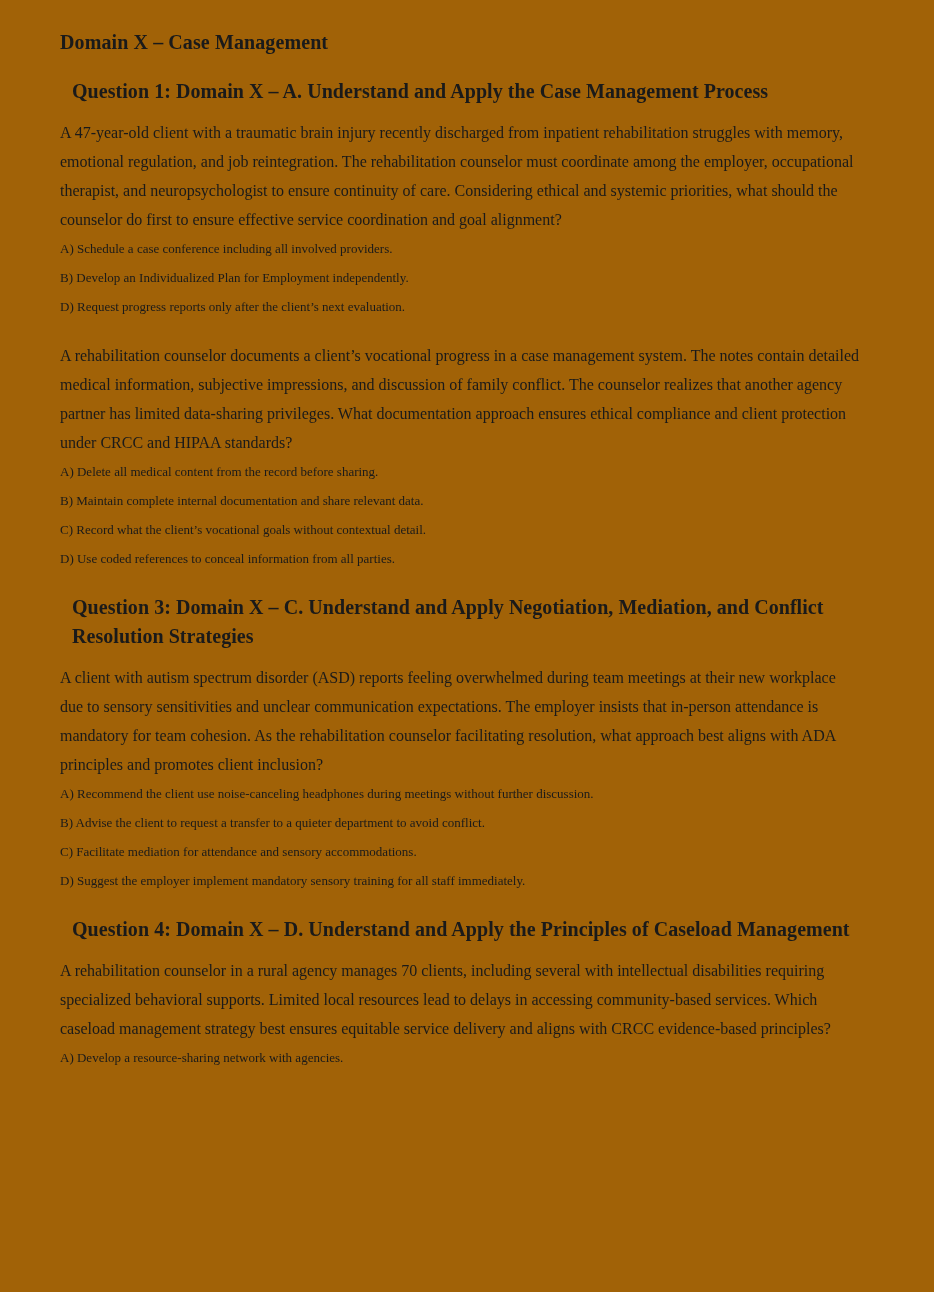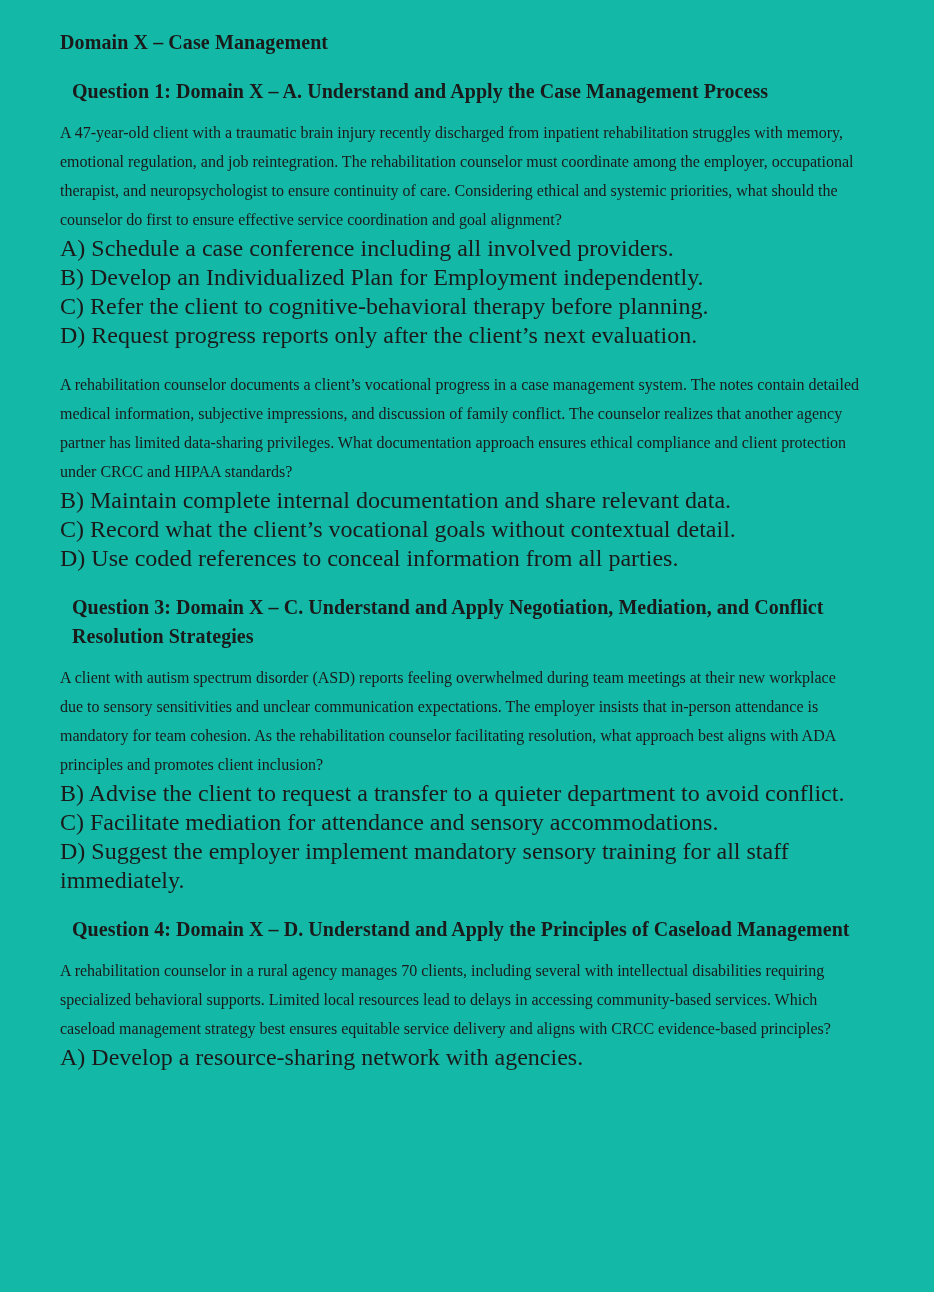--- a/index.html
+++ b/index.html
@@ -13,21 +13,21 @@
     font-family: "Liberation Serif", "DejaVu Serif", serif;
     color: #1a1a1a;
     -webkit-font-smoothing: antialiased;
   }
   .page {
     position: relative;
     width: 934px;
     height: 1292px;
     box-sizing: border-box;
     padding: 28px 72px 0 60px;
-    background: #14b8a6;
+    background: #a16207;
     overflow: hidden;
   }
   .doc-title {
     font-size: 20px;
     font-weight: bold;
     line-height: 29px;
     margin: 0 0 20px 0;
     letter-spacing: 0.1px;
   }
   .qblock {
@@ -48,57 +48,58 @@
     line-height: 29px;
     margin: 0;
     text-align: left;
   }
   .q-options {
     margin: 0;
     padding: 0;
     list-style: none;
   }
   .q-options li {
-    font-size: 24px;
+    font-size: 13px;
     line-height: 29px;
     margin: 0;
     padding: 0;
   }
 </style>
 </head>
 <body>
 
 <div class="page">
 
   <h1 class="doc-title">Domain X – Case Management</h1>
 
   <section class="qblock">
     <h2 class="q-heading">Question 1: Domain X – A. Understand and Apply the Case Management Process</h2>
     <p class="q-stem">A 47-year-old client with a traumatic brain injury recently discharged from inpatient rehabilitation struggles with memory, emotional regulation, and job reintegration. The rehabilitation counselor must coordinate among the employer, occupational therapist, and neuropsychologist to ensure continuity of care. Considering ethical and systemic priorities, what should the counselor do first to ensure effective service coordination and goal alignment?</p>
     <ul class="q-options">
       <li>A) Schedule a case conference including all involved providers.</li>
       <li>B) Develop an Individualized Plan for Employment independently.</li>
-      <li>C) Refer the client to cognitive-behavioral therapy before planning.</li>
       <li>D) Request progress reports only after the client’s next evaluation.</li>
     </ul>
   </section>
 
   <section class="qblock">
     <p class="q-stem">A rehabilitation counselor documents a client’s vocational progress in a case management system. The notes contain detailed medical information, subjective impressions, and discussion of family conflict. The counselor realizes that another agency partner has limited data-sharing privileges. What documentation approach ensures ethical compliance and client protection under CRCC and HIPAA standards?</p>
     <ul class="q-options">
+      <li>A) Delete all medical content from the record before sharing.</li>
       <li>B) Maintain complete internal documentation and share relevant data.</li>
       <li>C) Record what the client’s vocational goals without contextual detail.</li>
       <li>D) Use coded references to conceal information from all parties.</li>
     </ul>
   </section>
 
   <section class="qblock">
     <h2 class="q-heading">Question 3: Domain X – C. Understand and Apply Negotiation, Mediation, and Conflict Resolution Strategies</h2>
     <p class="q-stem">A client with autism spectrum disorder (ASD) reports feeling overwhelmed during team meetings at their new workplace due to sensory sensitivities and unclear communication expectations. The employer insists that in-person attendance is mandatory for team cohesion. As the rehabilitation counselor facilitating resolution, what approach best aligns with ADA principles and promotes client inclusion?</p>
     <ul class="q-options">
+      <li>A) Recommend the client use noise-canceling headphones during meetings without further discussion.</li>
       <li>B) Advise the client to request a transfer to a quieter department to avoid conflict.</li>
       <li>C) Facilitate mediation for attendance and sensory accommodations.</li>
       <li>D) Suggest the employer implement mandatory sensory training for all staff immediately.</li>
     </ul>
   </section>
 
   <section class="qblock">
     <h2 class="q-heading">Question 4: Domain X – D. Understand and Apply the Principles of Caseload Management</h2>
     <p class="q-stem">A rehabilitation counselor in a rural agency manages 70 clients, including several with intellectual disabilities requiring specialized behavioral supports. Limited local resources lead to delays in accessing community-based services. Which caseload management strategy best ensures equitable service delivery and aligns with CRCC evidence-based principles?</p>
     <ul class="q-options">

